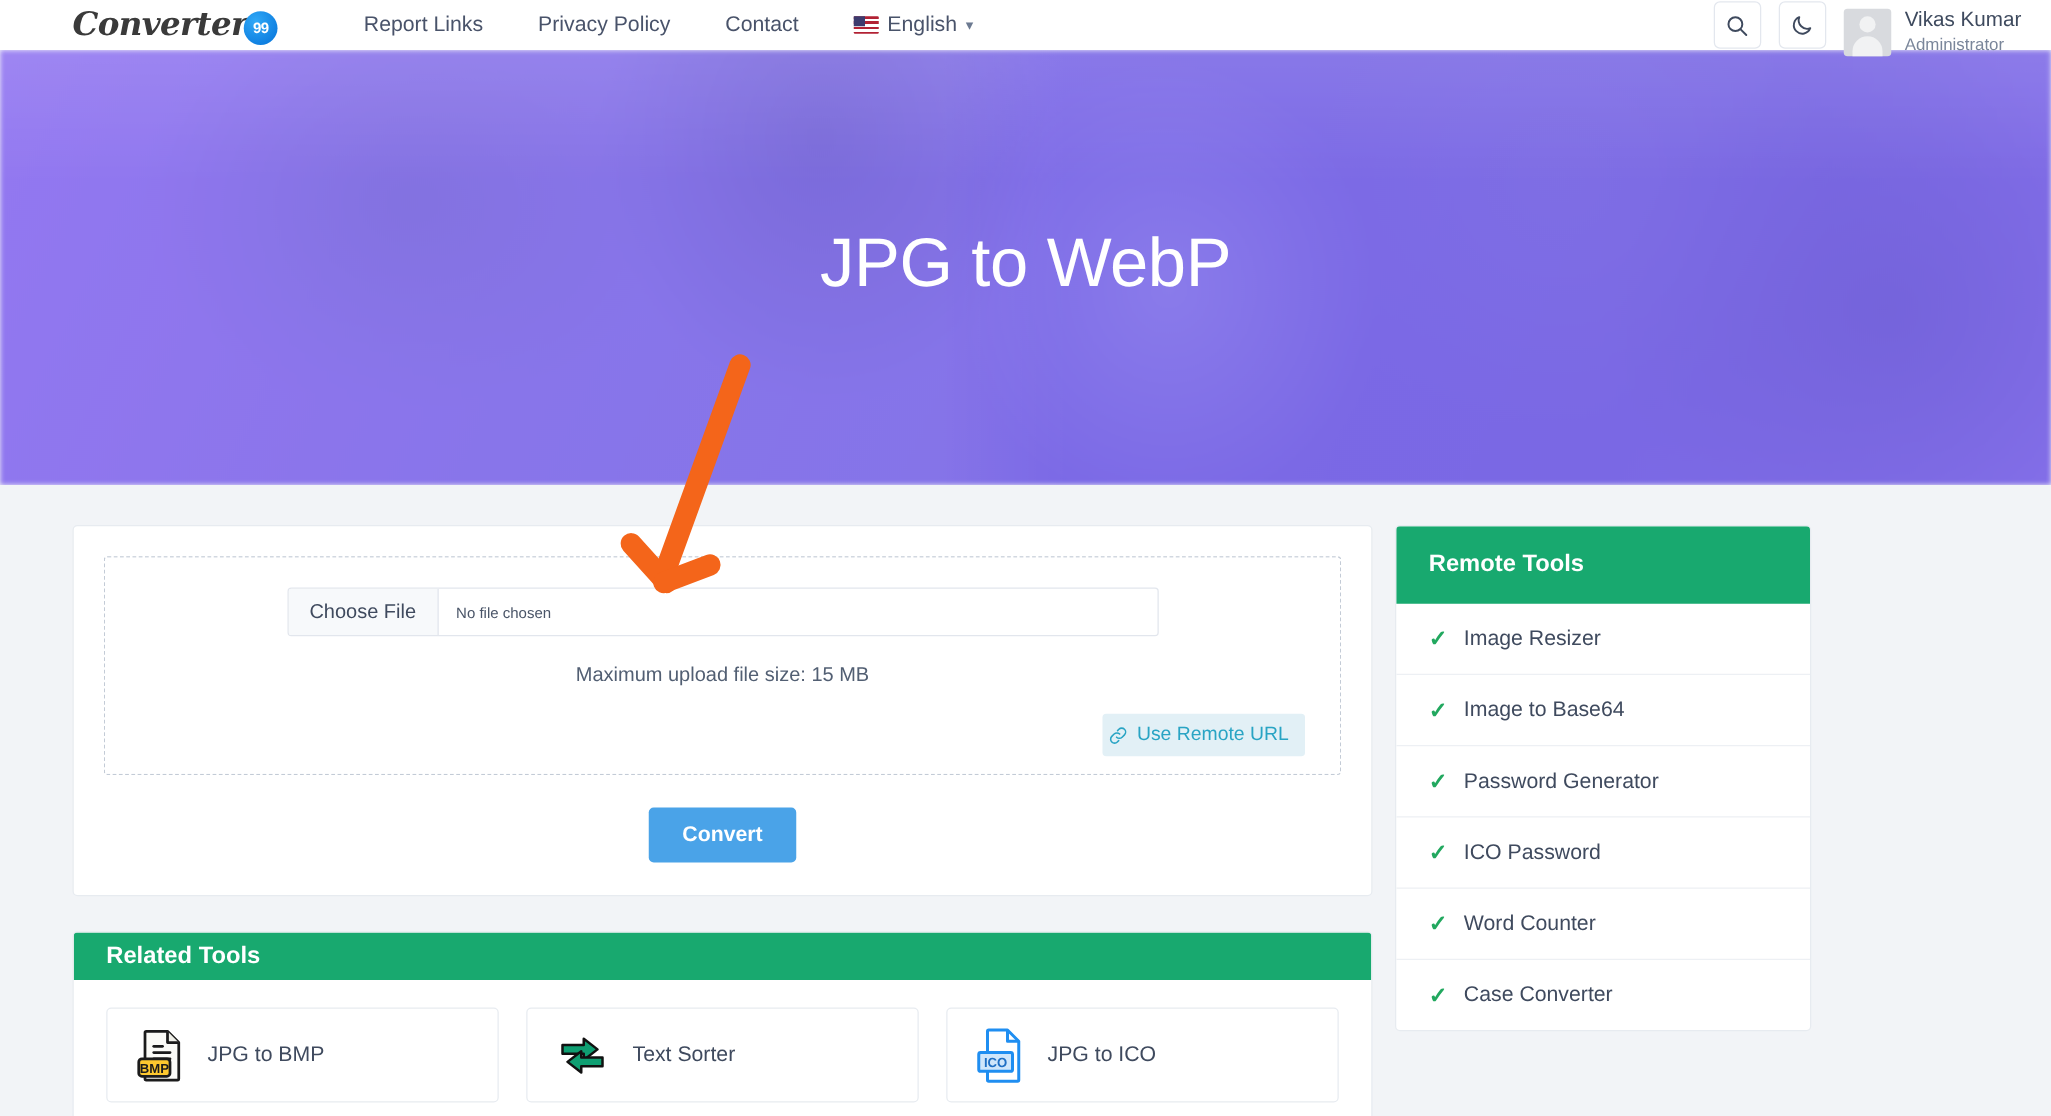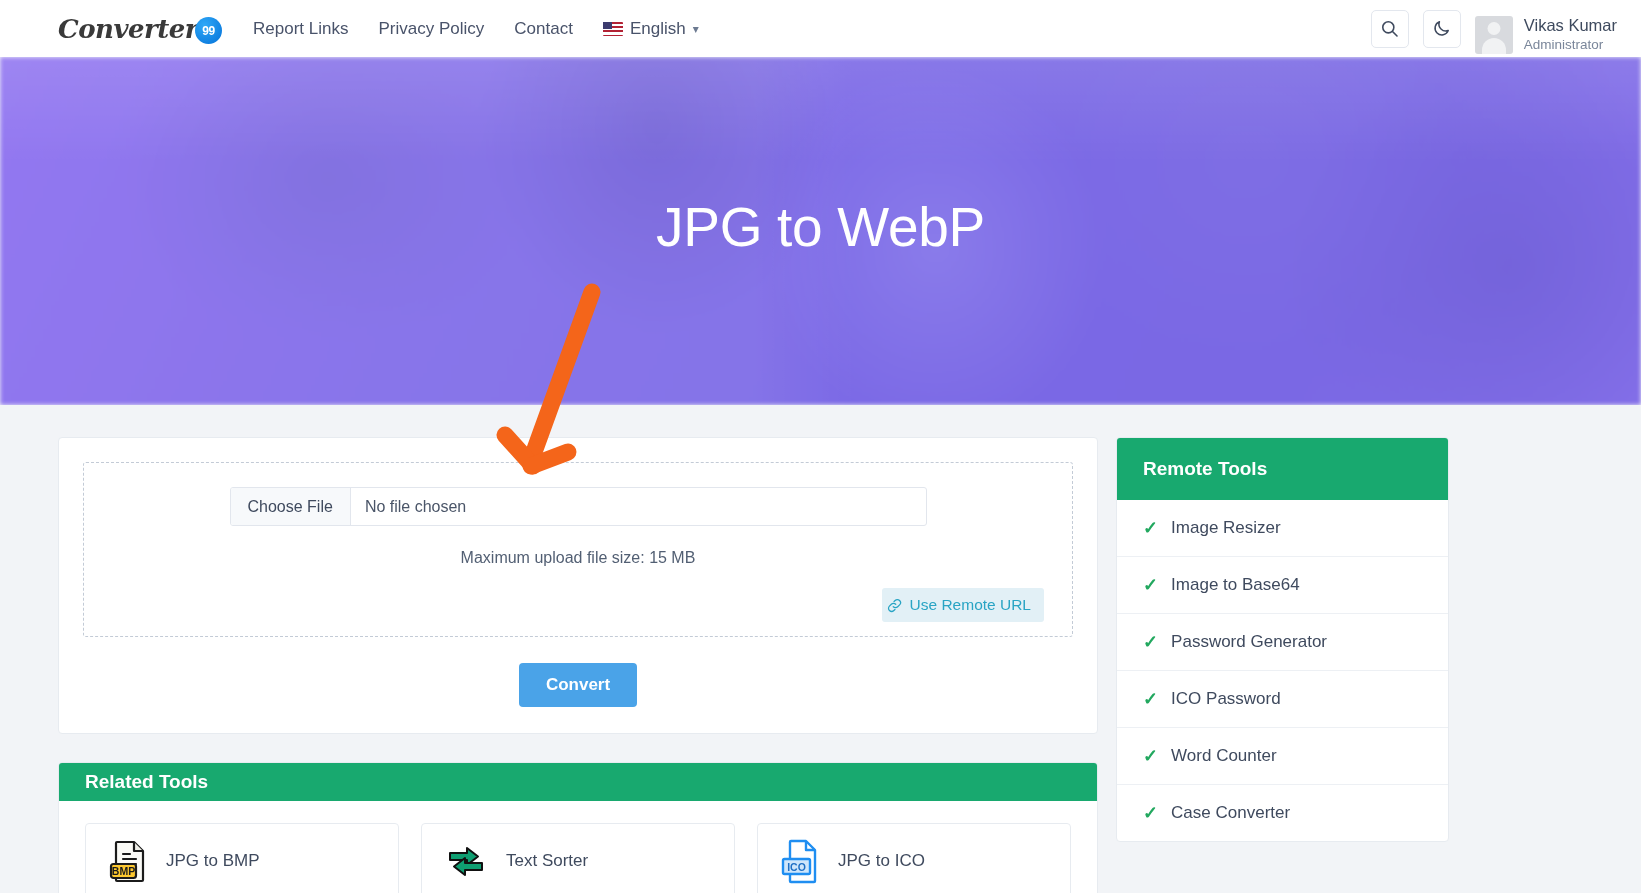--- a/index.html
+++ b/index.html
@@ -7,21 +7,21 @@
     width: 1641px;
     height: 893px;
     overflow: hidden;
     font-family: "Liberation Sans", sans-serif;
     background: #f2f4f7;
     color: #3d4a5c;
   }
 
   
   .header {
-    height: 57px;
+    height: 40px;
     background: #ffffff;
     display: flex;
     align-items: center;
     padding: 0 24px 0 58px;
     position: relative;
     z-index: 5;
   }
   .logo {
     font-family: "DejaVu Serif", serif;
     font-size: 26px;
@@ -46,22 +46,22 @@
     font-style: normal;
     font-weight: bold;
     font-size: 12px;
     margin-left: -3px;
     position: relative;
     top: 2px;
   }
   .nav {
     display: flex;
     align-items: center;
-    gap: 30px;
-    margin-left: 31px;
+    gap: 44px;
+    margin-left: 69px;
   }
   .nav-link {
     font-size: 17px;
     color: #49536a;
     text-decoration: none;
     white-space: nowrap;
     cursor: pointer;
   }
   .lang {
     display: flex;
@@ -211,21 +211,21 @@
     display: flex; align-items: center;
     font-size: 16px;
     color: #3f4a5e;
     cursor: pointer;
     white-space: nowrap;
   }
   .file-name {
     flex: 1;
     display: flex; align-items: center;
     padding-left: 14px;
-    font-size: 16px;
+    font-size: 12px;
     color: #4a5568;
   }
   .maxsize {
     text-align: center;
     font-size: 16px;
     color: #525f73;
     margin-top: 23px;
   }
   .remote-row { display: flex; justify-content: flex-end; margin-top: 21px; }
   .remote-btn {

